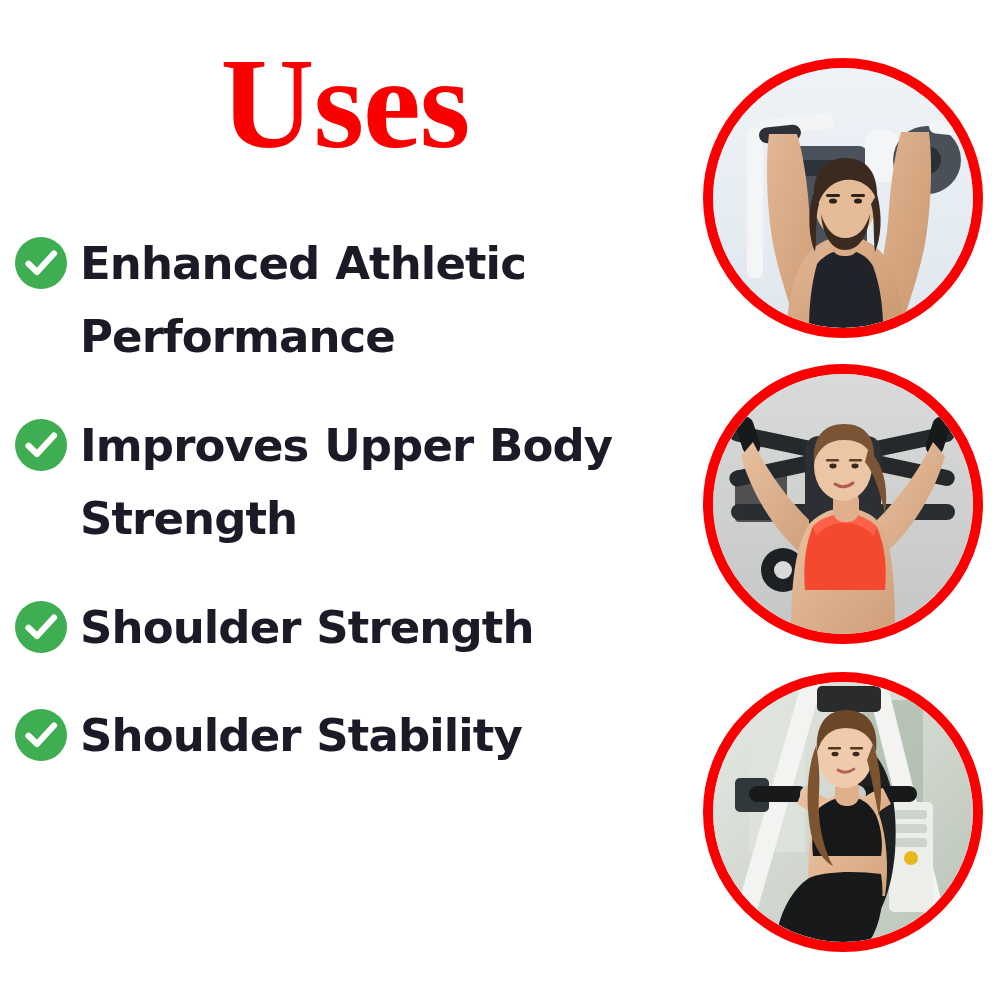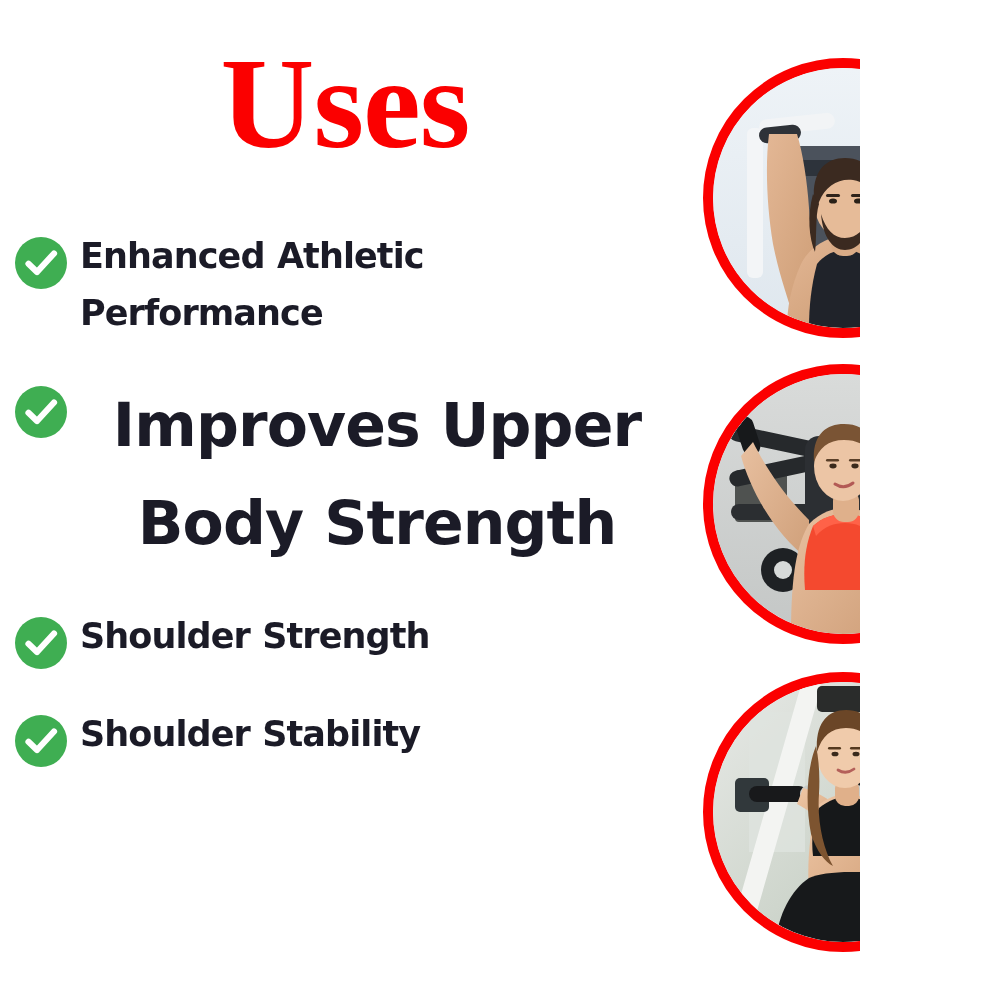--- a/index.html
+++ b/index.html
@@ -2,21 +2,21 @@
 <html><head>
 <meta charset="utf-8">
 <style>
   html, body {
     margin: 0;
     padding: 0;
     background: #ffffff;
   }
   #poster {
     position: relative;
-    width: 860px;
+    width: 1000px;
     height: 1000px;
     background: #ffffff;
     overflow: hidden;
     font-family: "Liberation Sans", sans-serif;
   }
 
   
   .title {
     position: absolute;
     left: 0;
@@ -52,27 +52,27 @@
     height: 54px;
     margin-right: 12px;
     margin-top: 8px;
   }
   .check-icon svg { display: block; width: 54px; height: 54px; }
 
   .item-label {
     flex: 1 1 auto;
     font-family: "DejaVu Sans", sans-serif;
     font-weight: bold;
-    font-size: 35px;
+    font-size: 45px;
     line-height: 1.62;
     letter-spacing: -0.9px;
     color: #1b1b27;
     word-spacing: 1px;
   }
-  .item.wide .item-label { font-size: 60px; text-align: center; }
+  .item.wide .item-label { font-size: 45px; }
 
   
   .photo {
     position: absolute;
     width: 280px;
     height: 280px;
     border-radius: 50%;
     border: 10px solid #fb0000;
     box-sizing: border-box;
     overflow: hidden;

